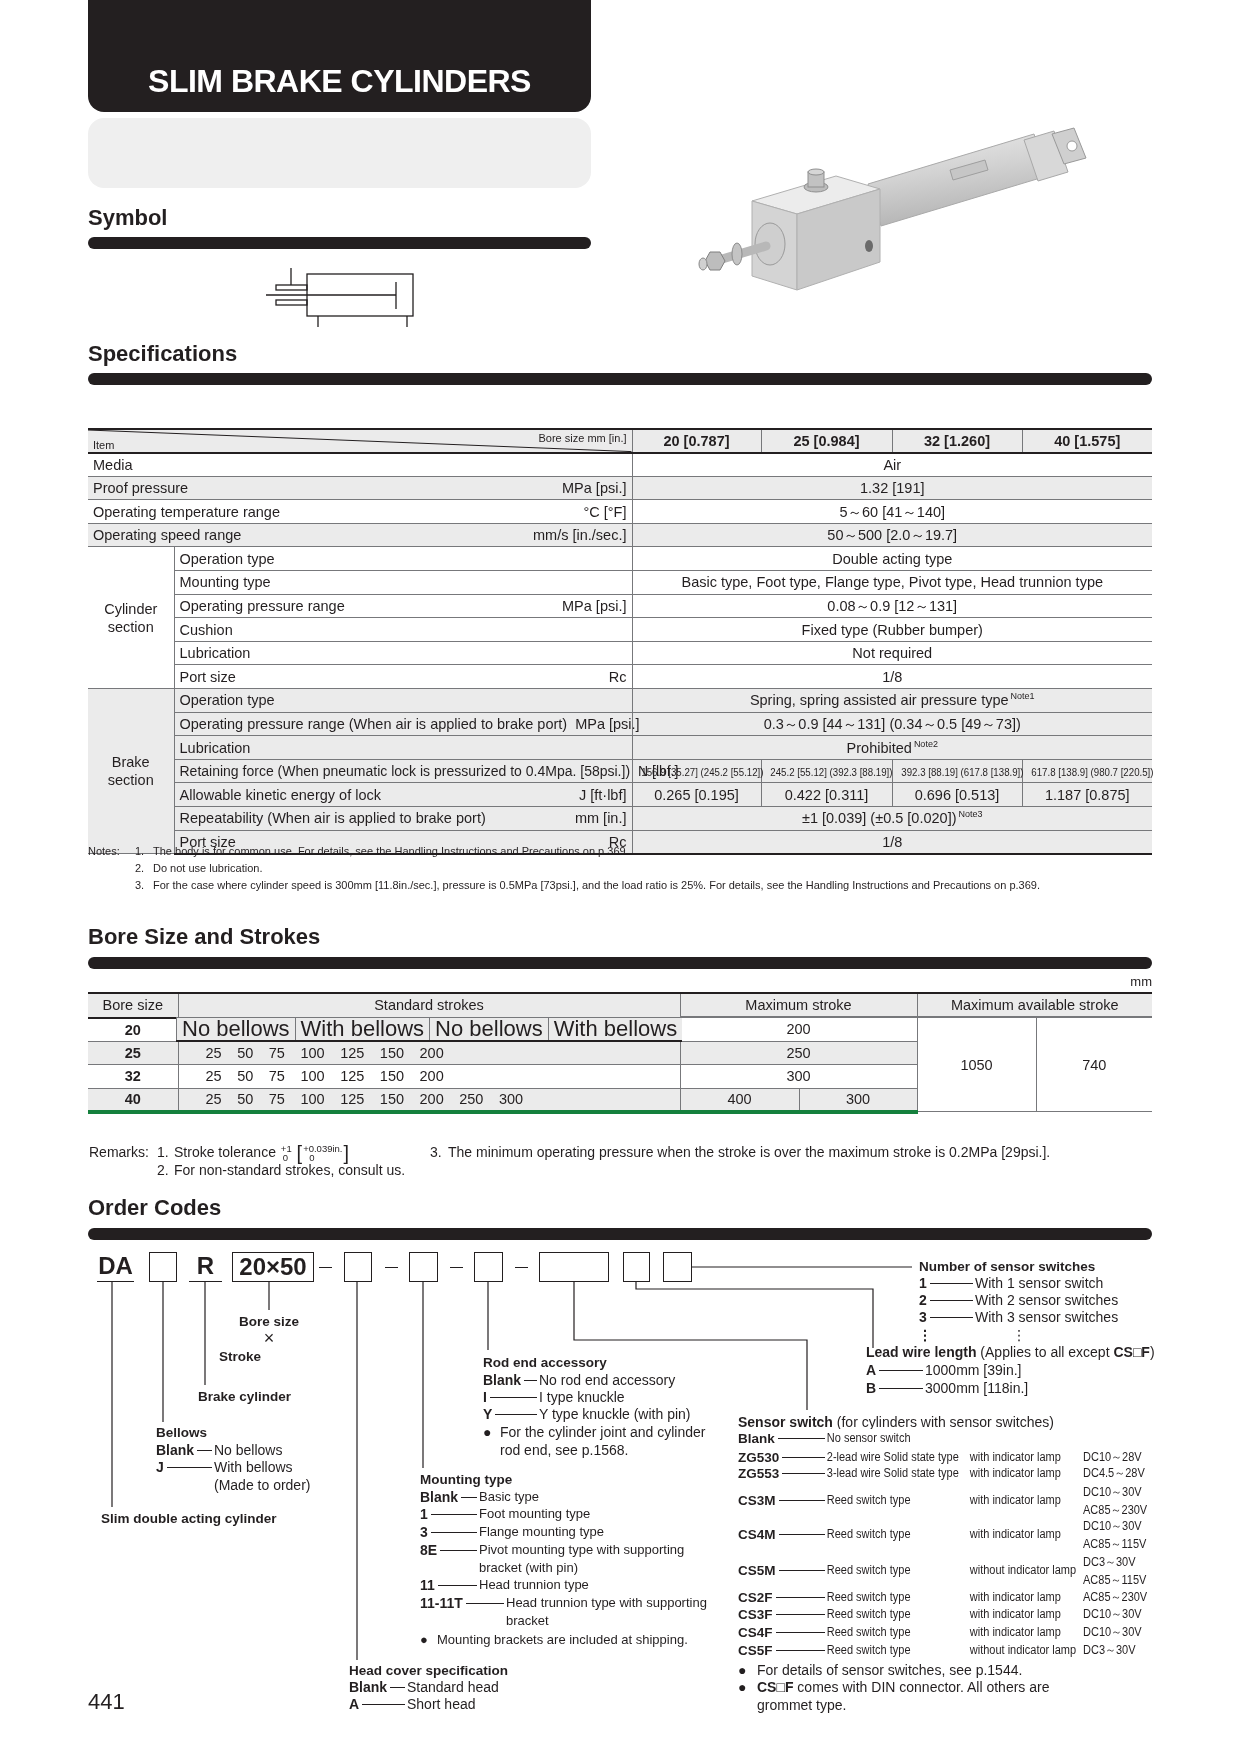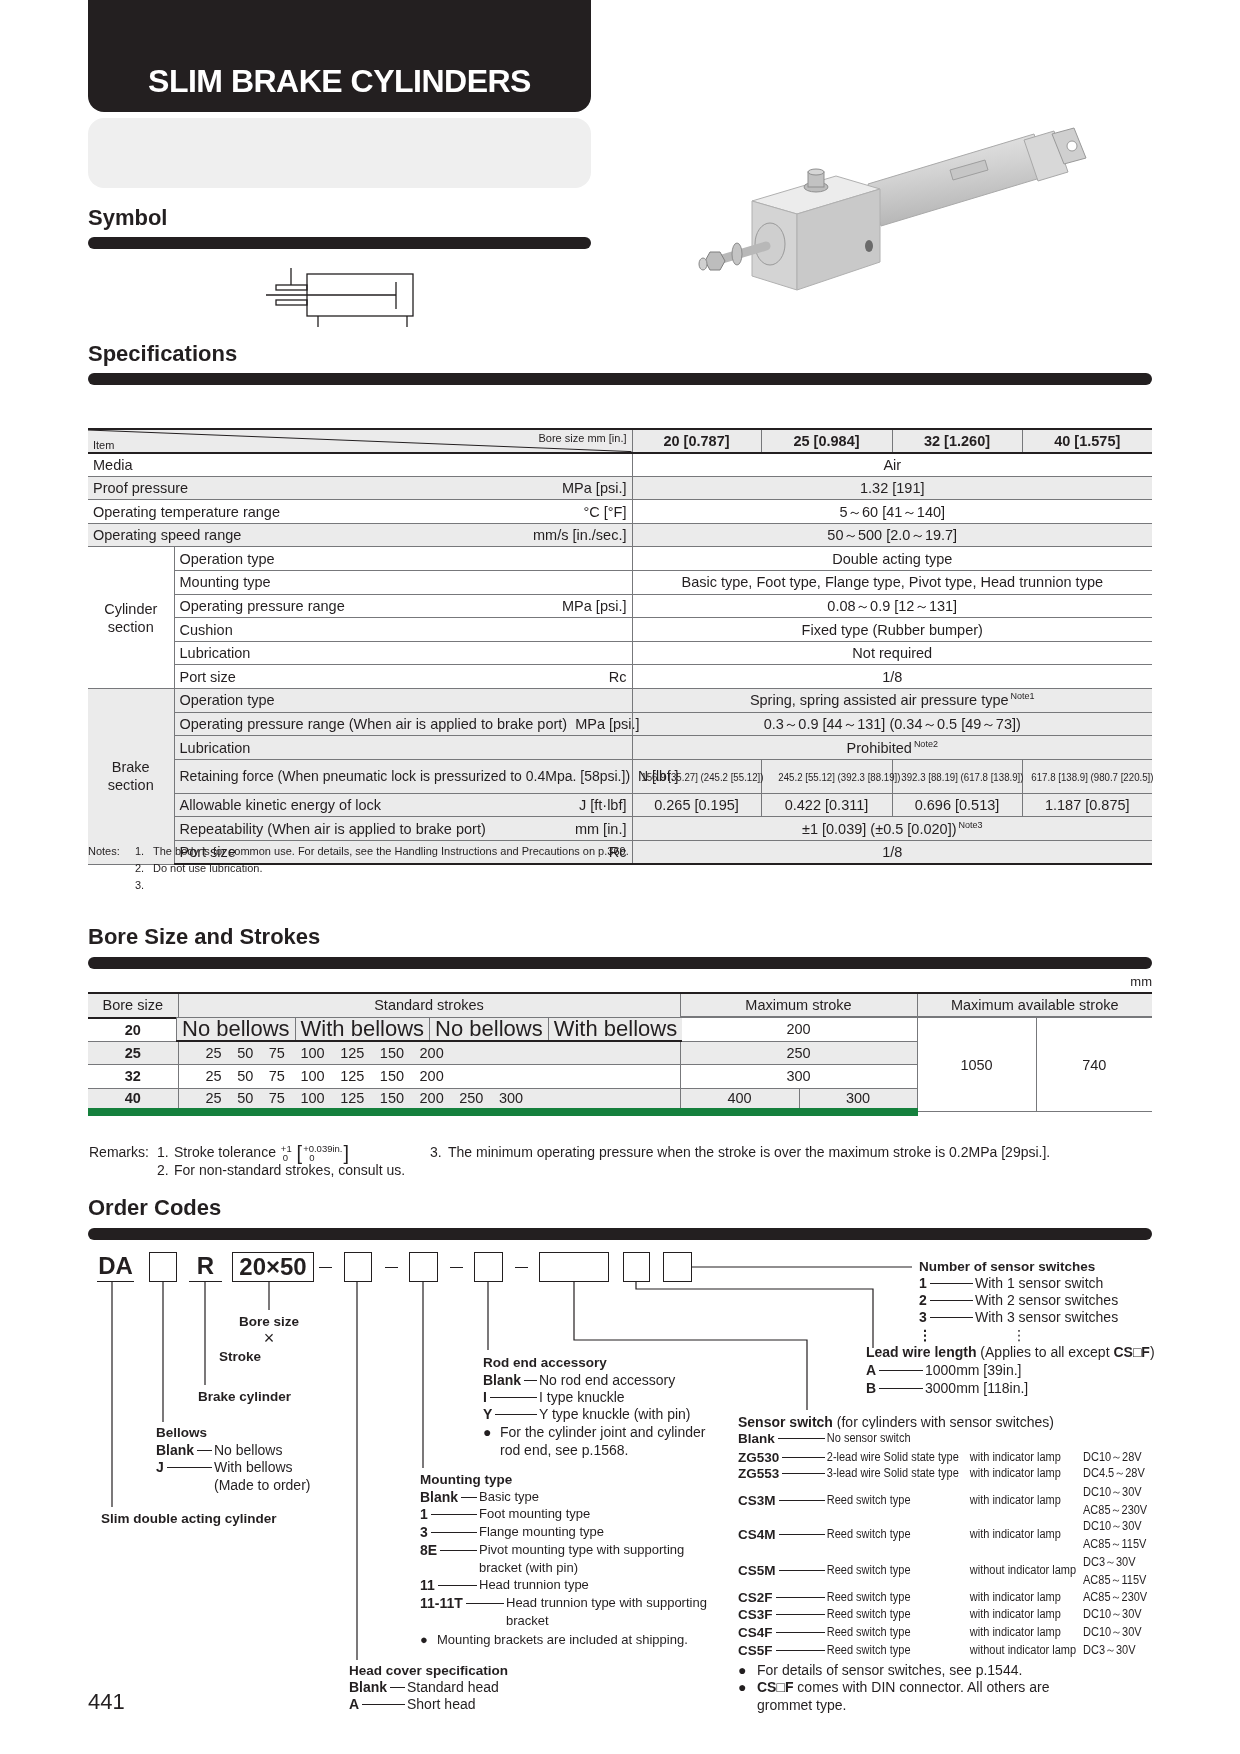--- a/index.html
+++ b/index.html
@@ -35,21 +35,21 @@
 .note-row{position:relative;padding-left:65px;width:1064px}
 .note-prefix{position:absolute;left:0;top:0}
 .note-num{position:absolute;left:47px;top:0}
 
 .mm{position:absolute;right:88px;top:974px;font-size:13px;line-height:16px}
 .strk{top:992px}
 .strk th{background:#ebebeb;text-align:center;height:23.5px}
 .strk td{height:23.5px}
 .strk tr.h1 th{border-top:2px solid #231f20}
 .strk tr.h2 th,.strk th.hb{border-bottom:2px solid #231f20}
-.strk tr.last td{border-bottom:8px solid #15803d}
+.strk tr.last td{border-bottom:4px solid #15803d}
 .bore{font-weight:bold;text-align:center}
 .st{padding-left:27px !important}
 .st span{margin-right:15.5px}
 .c{text-align:center}
 .wh{background:#ffffff !important}
 
 .rem{position:absolute;font-size:14px;line-height:18px;white-space:nowrap}
 .stk{display:inline-flex;flex-direction:column;font-size:9.5px;line-height:9px;vertical-align:middle;align-items:flex-start;margin:0 1px}
 .brk{font-size:20px;line-height:16px;vertical-align:middle}
 
@@ -279,21 +279,21 @@
     <td colspan="4" class="re val"><span>Prohibited</span><sup class="note">Note2</sup></td>
   </tr>
   <tr class="g">
     <td>
           <div class="lu small-lbl">
             <span>Retaining force (When pneumatic lock is pressurized to 0.4Mpa. [58psi.])</span>
             <span>N [lbf.]</span>
           </div>
         </td>
     <td class="val" style="padding:0"><span class="cond">156.9 [35.27] (245.2 [55.12])</span></td>
-    <td class="val" style="padding:8px"><span class="cond">245.2 [55.12] (392.3 [88.19])</span></td>
+    <td class="val" style="padding:0"><span class="cond">245.2 [55.12] (392.3 [88.19])</span></td>
     <td class="val" style="padding:0"><span class="cond">392.3 [88.19] (617.8 [138.9])</span></td>
     <td class="val re" style="padding:0"><span class="cond">617.8 [138.9] (980.7 [220.5])</span></td>
   </tr>
   <tr class="g">
     <td>
           <div class="lu">
             <span>Allowable kinetic energy of lock</span>
             <span>J [ft·lbf]</span>
           </div>
         </td>
@@ -328,20 +328,21 @@
     <span class="note-prefix">Notes:</span>
     <span class="note-num">1.</span>
     <span>The body is for common use. For details, see the Handling Instructions and Precautions on p.369.</span>
   </div>
   <div class="note-row">
     <span class="note-num">2.</span>
     <span>Do not use lubrication.</span>
   </div>
   <div class="note-row" style="width:1078px">
     <span class="note-num">3.</span>
+    <span>For the case where cylinder speed is 300mm [11.8in./sec.], pressure is 0.5MPa [73psi.], and the load ratio is 25%. For details, see the Handling Instructions and Precautions on p.369.</span>
   </div>
 </div>
 
 <div class="h2" style="top:924px">Bore Size and Strokes</div>
 <div class="bar" style="top:957px;width:1064px"></div>
 <div class="mm">mm</div>
 
 <table class="strk">
   <colgroup>
       <col style="width:90px">

